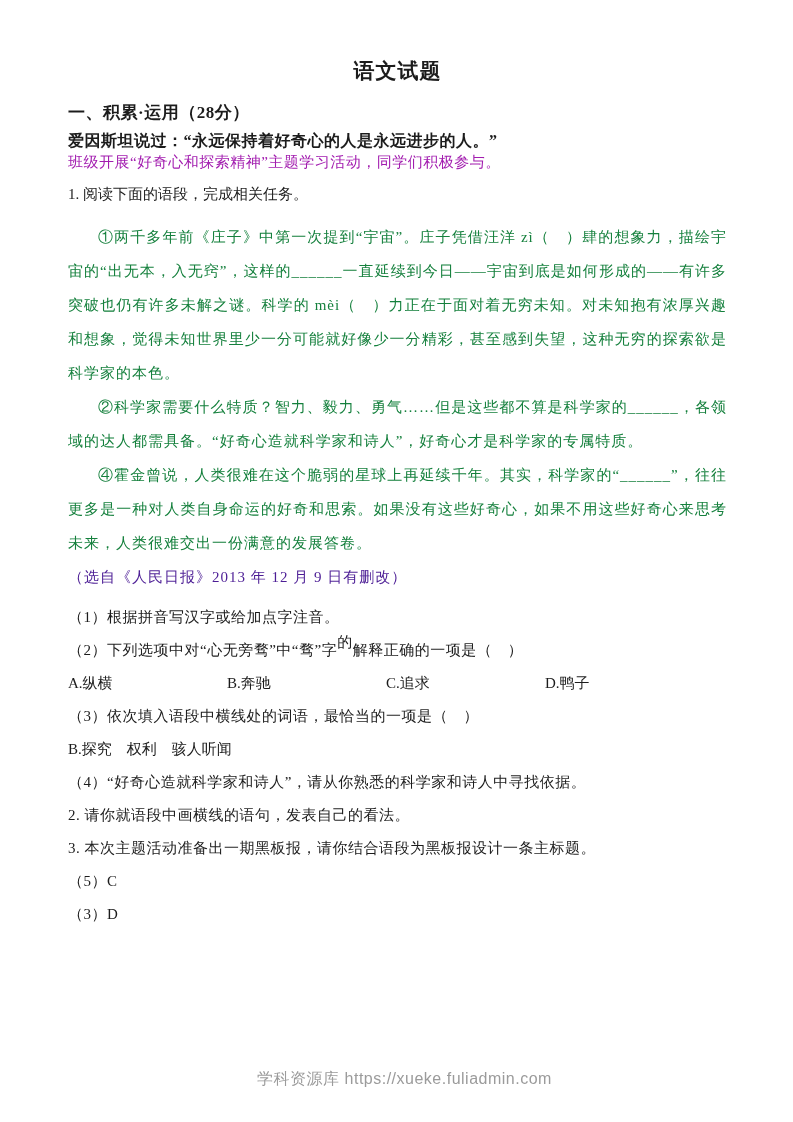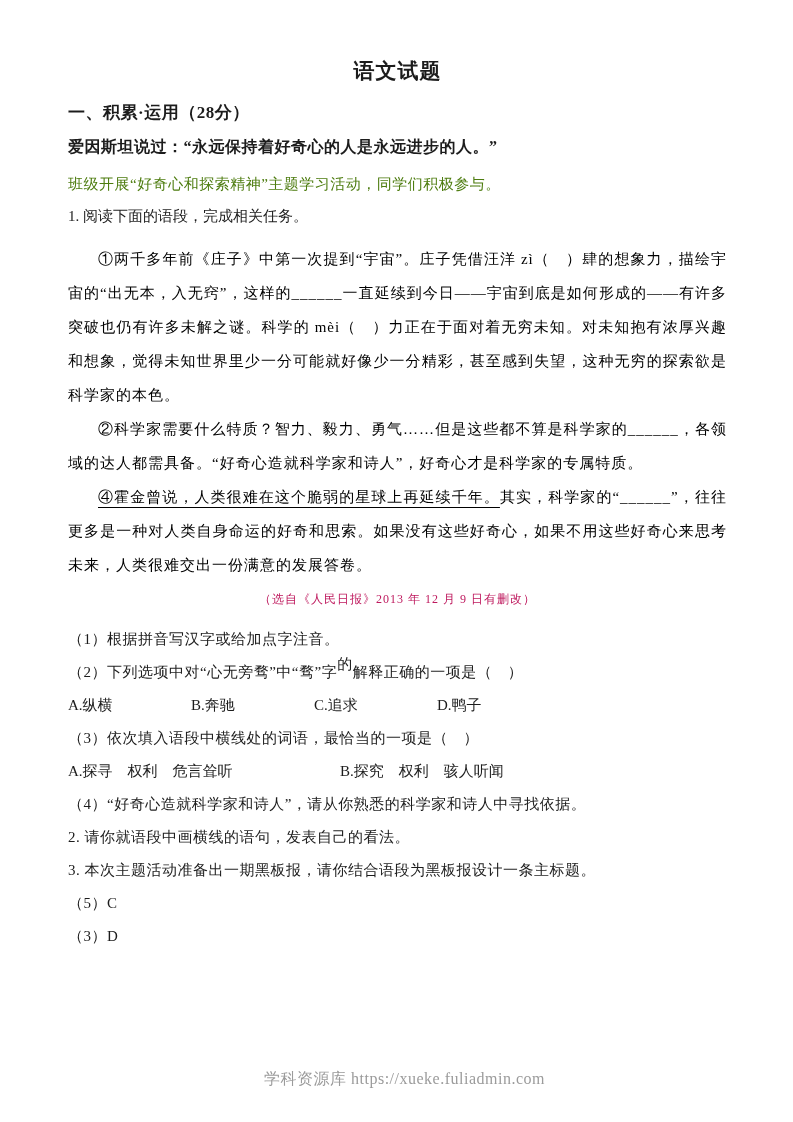--- a/index.html
+++ b/index.html
@@ -22,117 +22,117 @@
     font-weight: bold;
     line-height: 30px;
     margin-bottom: 16px;
     letter-spacing: 1px;
   }
 
   .section-heading {
     font-size: 17px;
     font-weight: bold;
     line-height: 22px;
-    margin-bottom: 12px;
+    margin-bottom: 6px;
     letter-spacing: 0.5px;
   }
 
   .quote {
     font-size: 16px;
     font-weight: bold;
     line-height: 22px;
-    margin-bottom: 16px;
+    margin-bottom: 0;
     letter-spacing: 0.5px;
   }
 
   .intro {
     font-size: 15px;
     line-height: 20px;
     margin-bottom: 12px;
-    color: #4d7c0f;
+    color: #a21caf;
     letter-spacing: 0.5px;
   }
 
   .q-stem {
     font-size: 15px;
     line-height: 20px;
     margin-bottom: 16px;
   }
 
   .passage {
     font-size: 15px;
     line-height: 34px;
     text-indent: 2em;
     text-align: justify;
     letter-spacing: 1px;
-    color: #000000;
+    color: #15803d;
   }
 
   .dotted { position: relative; display: inline-block; text-indent: 0; }
   .dotted::after {
     content: "";
     position: absolute;
     left: 50%;
     transform: translateX(-50%);
     bottom: -2px;
     width: 3px;
     height: 3px;
     border-radius: 50%;
     background: #222222;
   }
 
   .underlined {
-    text-decoration: underline;
     text-underline-offset: 5px;
     text-decoration-thickness: 1px;
   }
 
   .source {
-    font-size: 12px;
+    font-size: 15px;
     line-height: 34px;
-    text-align: center;
+    text-align: left;
     letter-spacing: 1px;
-    color: #be185d;
+    color: #4c1d95;
   }
 
   .q-line {
     font-size: 15px;
     line-height: 20px;
     margin: 13px 0;
     letter-spacing: 0.5px;
   }
 
   .sup { position: relative; top: -0.55em; }
 
   .options-4 {
     display: flex;
     font-size: 15px;
     line-height: 20px;
     margin: 13px 0;
+    gap: 36px;
   }
   .options-4 .opt { width: 123px; }
 
   .options-2 {
     display: grid;
     grid-template-columns: 272px 1fr;
     font-size: 15px;
     line-height: 20px;
     margin: 13px 0;
   }
 
   .answer-label { font-weight: normal; }
 
   .footer {
     position: absolute;
     left: 16px;
     right: 0;
     bottom: 32px;
     text-align: center;
     font-size: 16px;
-    font-family: Liberation Serif, serif;
+    font-family: Liberation Sans, sans-serif;
     letter-spacing: 0.5px;
   }
 </style>
 </head>
 <body>
 
 <div class="page">
 
   <h1 class="title">语文试题</h1>
 
@@ -160,21 +160,20 @@
   <div class="options-4">
     <span class="opt">A.纵横</span>
     <span class="opt">B.奔驰</span>
     <span class="opt">C.追求</span>
     <span class="opt">D.鸭子</span>
   </div>
 
   <div class="q-line">（3）依次填入语段中横线处的词语，最恰当的一项是（　）</div>
 
   <div class="options-2">
-    <span>A.探寻　权利　危言耸听</span>
     <span>B.探究　权利　骇人听闻</span>
   </div>
 
 
   <div class="q-line">（4）“好奇心造就科学家和诗人”，请从你熟悉的科学家和诗人中寻找依据。</div>
 
   <div class="q-line">2. 请你就语段中画横线的语句，发表自己的看法。</div>
 
   <div class="q-line">3. 本次主题活动准备出一期黑板报，请你结合语段为黑板报设计一条主标题。</div>
 

